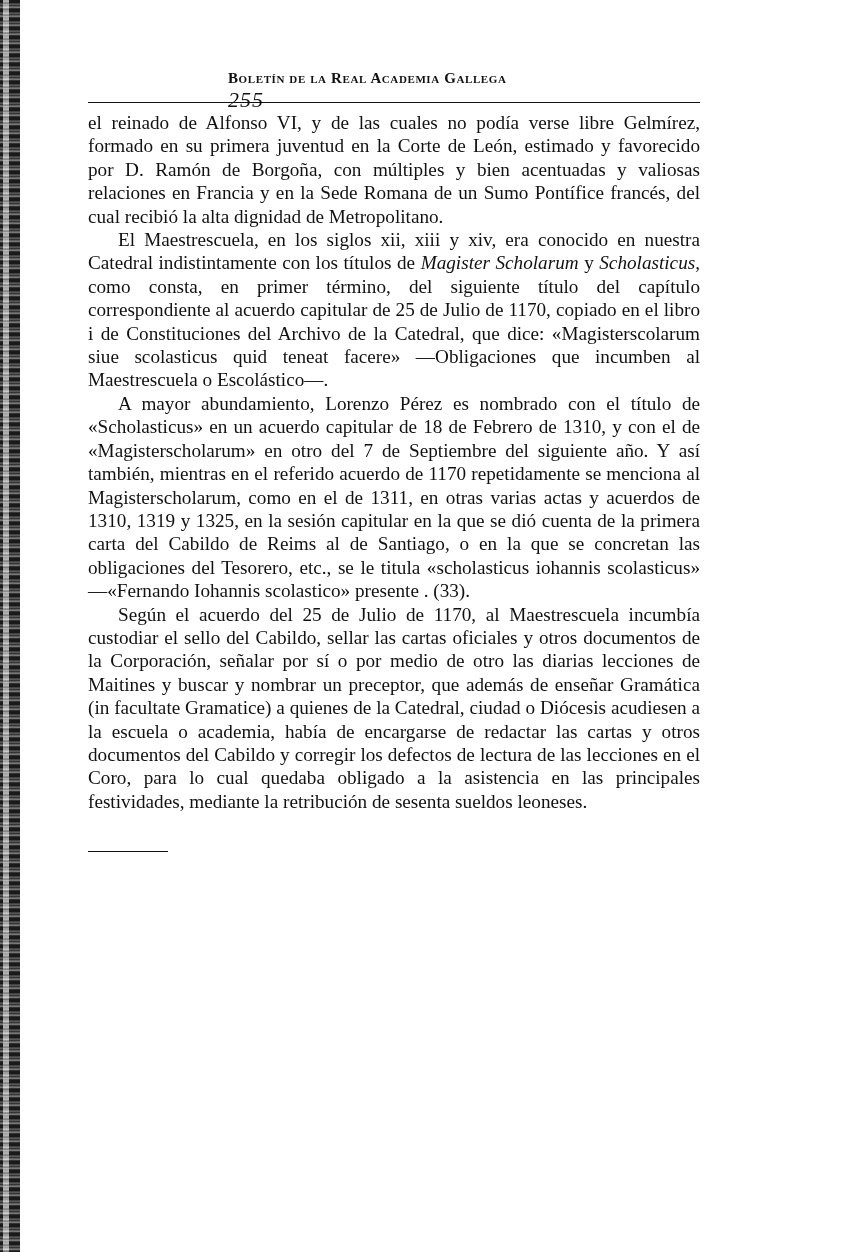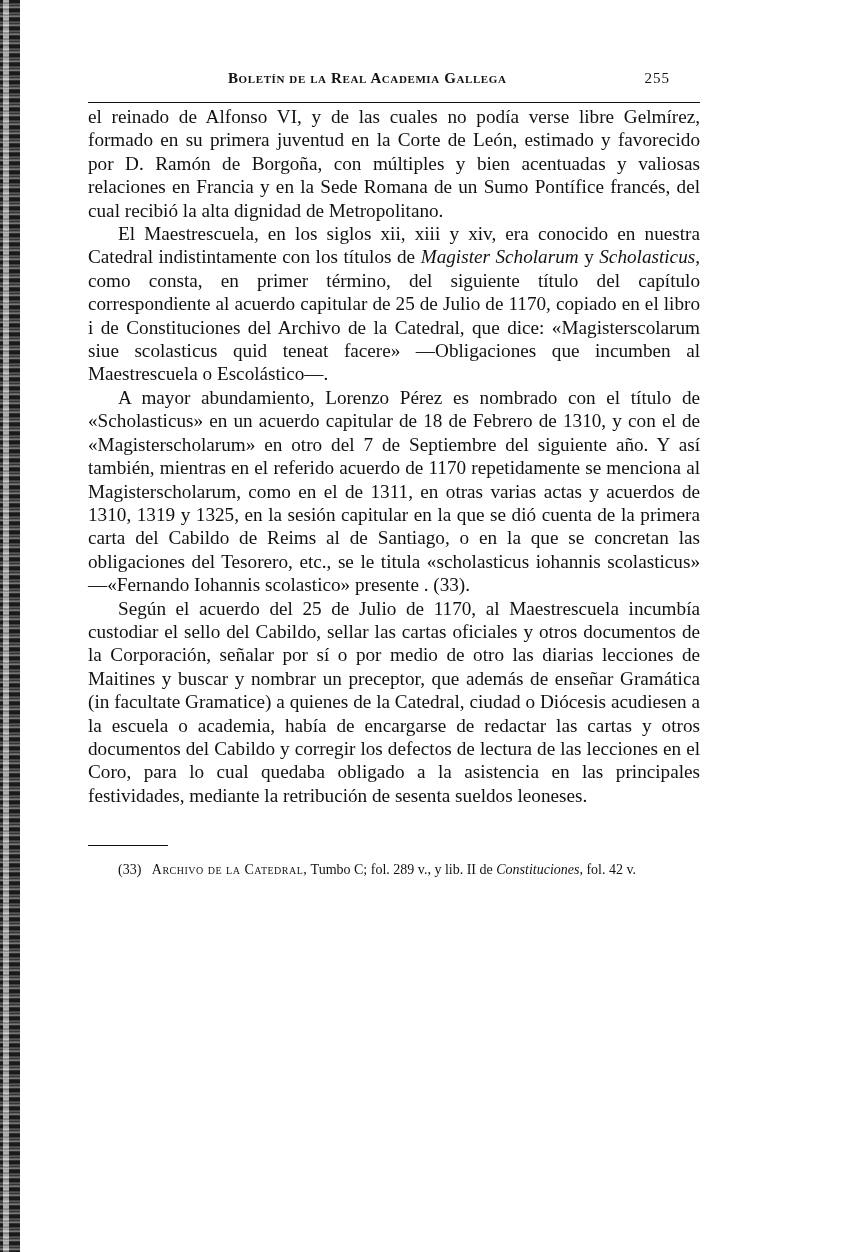--- a/index.html
+++ b/index.html
@@ -30,39 +30,41 @@
       left: 88px;
       top: 70px;
       width: 612px;
     }
     .running-head {
       display: flex;
       justify-content: space-between;
       align-items: baseline;
       padding: 0 30px 0 140px;
       height: 30px;
+      flex-direction: column;
     }
     .running-title {
       font-variant: small-caps;
       font-weight: bold;
       font-size: 15px;
       letter-spacing: 0.6px;
     }
     .page-number {
-      font-size: 15px;
+      font-size: 22px;
       letter-spacing: 1px;
+      font-style: italic;
     }
     .head-rule {
       border: none;
       border-top: 1.2px solid #111;
       margin: 2px 0 0 0;
       width: 612px;
     }
     .body-text {
-      margin-top: 2px;
+      margin-top: 8px;
       font-size: 19.2px;
       line-height: 23.4px;
       text-align: justify;
       text-align-last: auto;
     }
     .body-text p {
       margin: 0;
       text-indent: 0;
     }
     .body-text p.indent { text-indent: 30px; }
@@ -103,16 +105,13 @@
     </p>
     <p class="indent">
       <span>A mayor abundamiento, Lorenzo Pérez es nombrado con el título de «Scholasticus» en un acuerdo capitular de 18 de Febrero de 1310, y con el de «Magisterscholarum» en otro del 7 de Septiembre del siguiente año. Y así también, mientras en el referido acuerdo de 1170 repetidamente se menciona al Magisterscholarum, como en el de 1311, en otras varias actas y acuerdos de 1310, 1319 y 1325, en la sesión capitular en la que se dió cuenta de la primera carta del Cabildo de Reims al de Santiago, o en la que se concretan las obligaciones del Tesorero, etc., se le titula «scholasticus iohannis scolasticus» —«Fernando Iohannis scolastico» presente . (33).</span>
     </p>
     <p class="indent">
       <span>Según el acuerdo del 25 de Julio de 1170, al Maestrescuela incumbía custodiar el sello del Cabildo, sellar las cartas oficiales y otros documentos de la Corporación, señalar por sí o por medio de otro las diarias lecciones de Maitines y buscar y nombrar un preceptor, que además de enseñar Gramática (in facultate Gramatice) a quienes de la Catedral, ciudad o Diócesis acudiesen a la escuela o academia, había de encargarse de redactar las cartas y otros documentos del Cabildo y corregir los defectos de lectura de las lecciones en el Coro, para lo cual quedaba obligado a la asistencia en las principales festividades, mediante la retribución de sesenta sueldos leoneses.</span>
     </p>
   </div>
 
   <hr class="footnote-rule">
-  <div class="footnote">
-    <span>(33)</span>&nbsp;&nbsp;&nbsp;<span class="sc">Archivo de la Catedral,</span><span> Tumbo C; fol. 289 v., y lib. II de </span><em>Constituciones,</em><span> fol. 42 v.</span>
-  </div>
 </div>
 
 </body></html>

